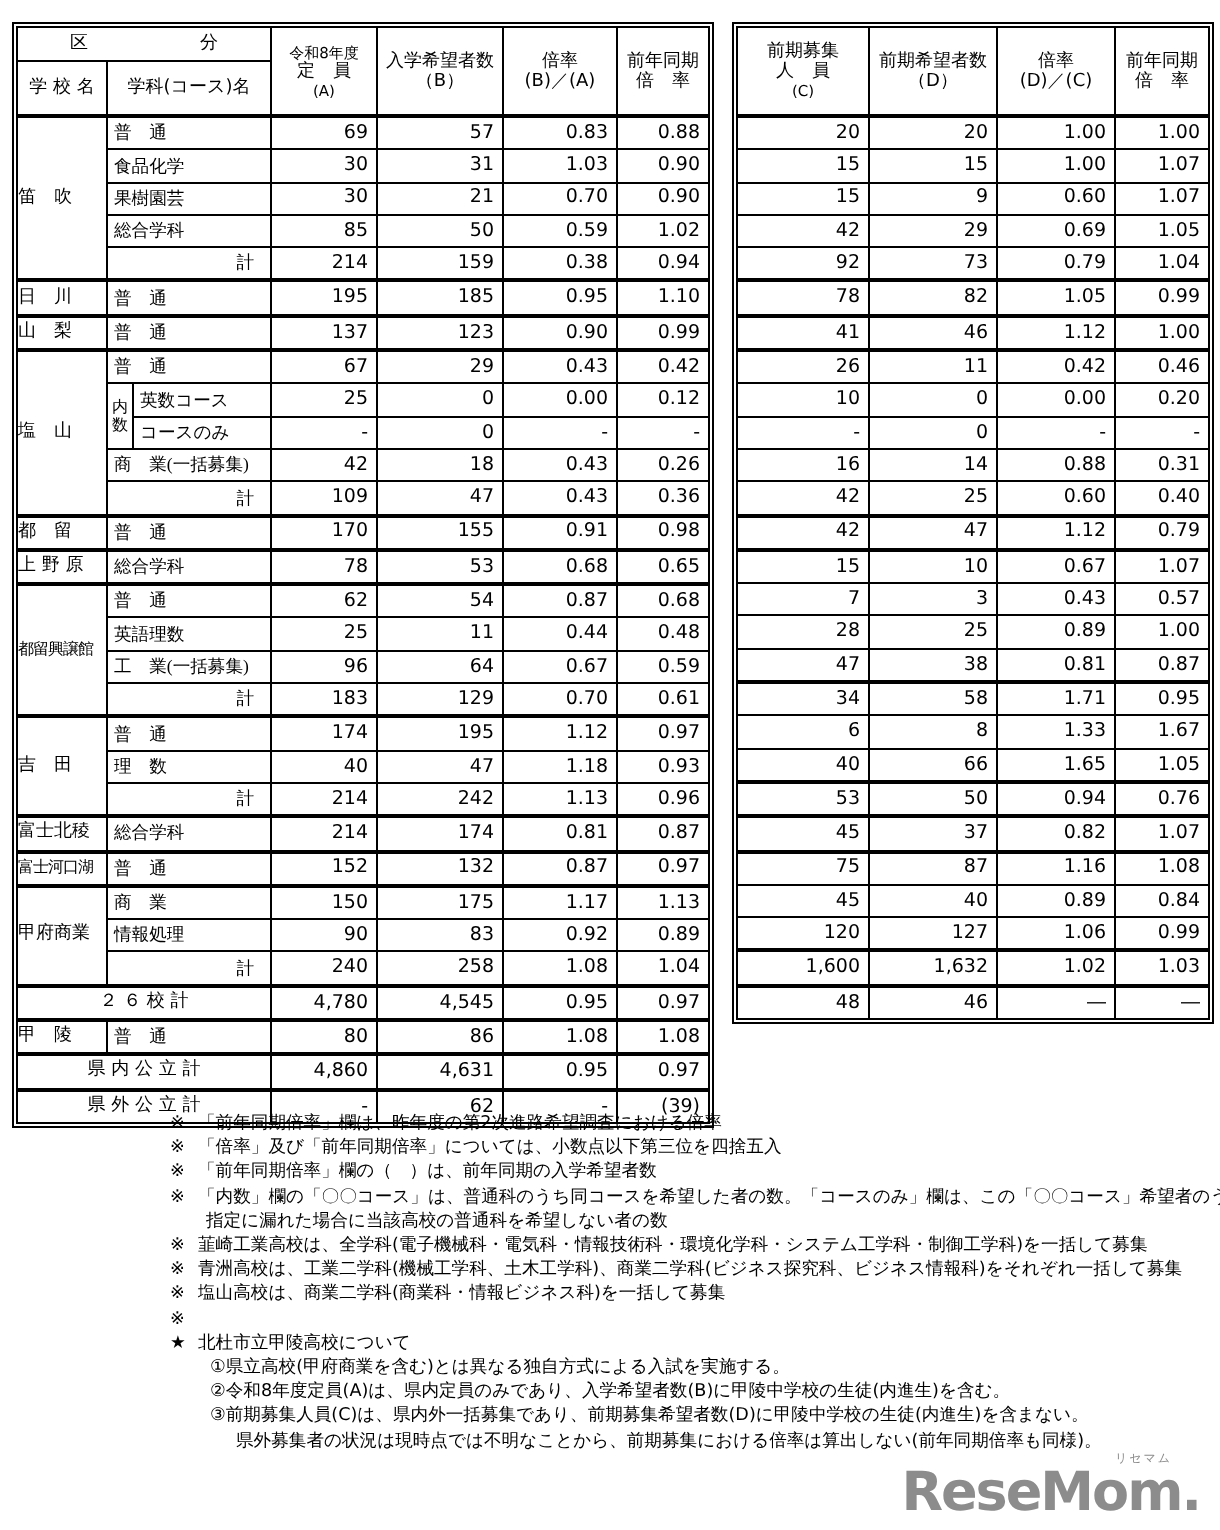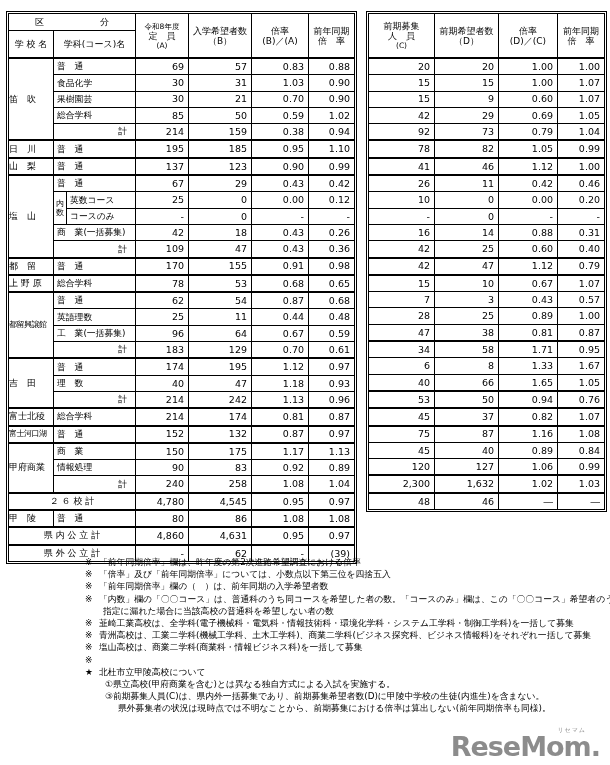--- a/index.html
+++ b/index.html
@@ -21,21 +21,21 @@
   .tbl thead .h1 th{height:16px;}
   .tbl thead .h2 th{height:26px;}
   .tbl thead .single th{height:43px;}
   .kubun-wrap{display:flex;justify-content:space-between;padding:0 26px;}
   .hdr-line{line-height:10px;}
   .hdr-sm{font-size:7.5px;line-height:9px;}
   .tbl tbody td{height:15.3px;}
   tr.grp td{border-top:2px solid #000;}
   td.school{text-align:left;font-size:9px;}
   td.school.small{font-size:8px;letter-spacing:-0.5px;}
-  td.subject{text-align:left;padding-left:3px;font-size:8.8px;}
+  td.subject{text-align:left;padding-left:3px;font-size:8.8px;font-family:Liberation Serif, serif;}
   td.subject.totallbl{text-align:right;padding-right:8px;}
   td.inner{font-size:8px;line-height:1.15;white-space:normal;word-break:break-all;text-align:center;padding:0 2px;}
   td.num{text-align:right;padding-right:4px;}
   td.merged{text-align:center;font-size:9px;}
   .notes{position:absolute;left:85px;top:556px;width:520px;}
   .note-line{display:flex;line-height:12.2px;font-size:8.8px;white-space:nowrap;}
   .note-marker{width:14px;flex:0 0 14px;}
   .note-line.ind1 .note-text{padding-left:4px;}
   .note-line.ind2 .note-text{padding-left:6px;}
   .note-line.ind3 .note-text{padding-left:19px;}
@@ -489,21 +489,21 @@
           <td class="num">0.89</td>
           <td class="num">0.84</td>
         </tr>
         <tr>
           <td class="num">120</td>
           <td class="num">127</td>
           <td class="num">1.06</td>
           <td class="num">0.99</td>
         </tr>
         <tr class="grp">
-          <td class="num">2,300</td>
+          <td class="num">1,600</td>
           <td class="num">1,632</td>
           <td class="num">1.02</td>
           <td class="num">1.03</td>
         </tr>
         <tr class="grp">
           <td class="num">48</td>
           <td class="num">46</td>
           <td class="num">―</td>
           <td class="num">―</td>
         </tr>
@@ -551,20 +551,21 @@
     <div class="note-line ind0">
       <span class="note-marker">★</span>
       <span class="note-text">北杜市立甲陵高校について</span>
     </div>
     <div class="note-line ind2">
       <span class="note-marker"></span>
       <span class="note-text">①県立高校(甲府商業を含む)とは異なる独自方式による入試を実施する。</span>
     </div>
     <div class="note-line ind2">
       <span class="note-marker"></span>
+      <span class="note-text">②令和8年度定員(A)は、県内定員のみであり、入学希望者数(B)に甲陵中学校の生徒(内進生)を含む。</span>
     </div>
     <div class="note-line ind2">
       <span class="note-marker"></span>
       <span class="note-text">③前期募集人員(C)は、県内外一括募集であり、前期募集希望者数(D)に甲陵中学校の生徒(内進生)を含まない。</span>
     </div>
     <div class="note-line ind3">
       <span class="note-marker"></span>
       <span class="note-text">県外募集者の状況は現時点では不明なことから、前期募集における倍率は算出しない(前年同期倍率も同様)。</span>
     </div>
   </div>

